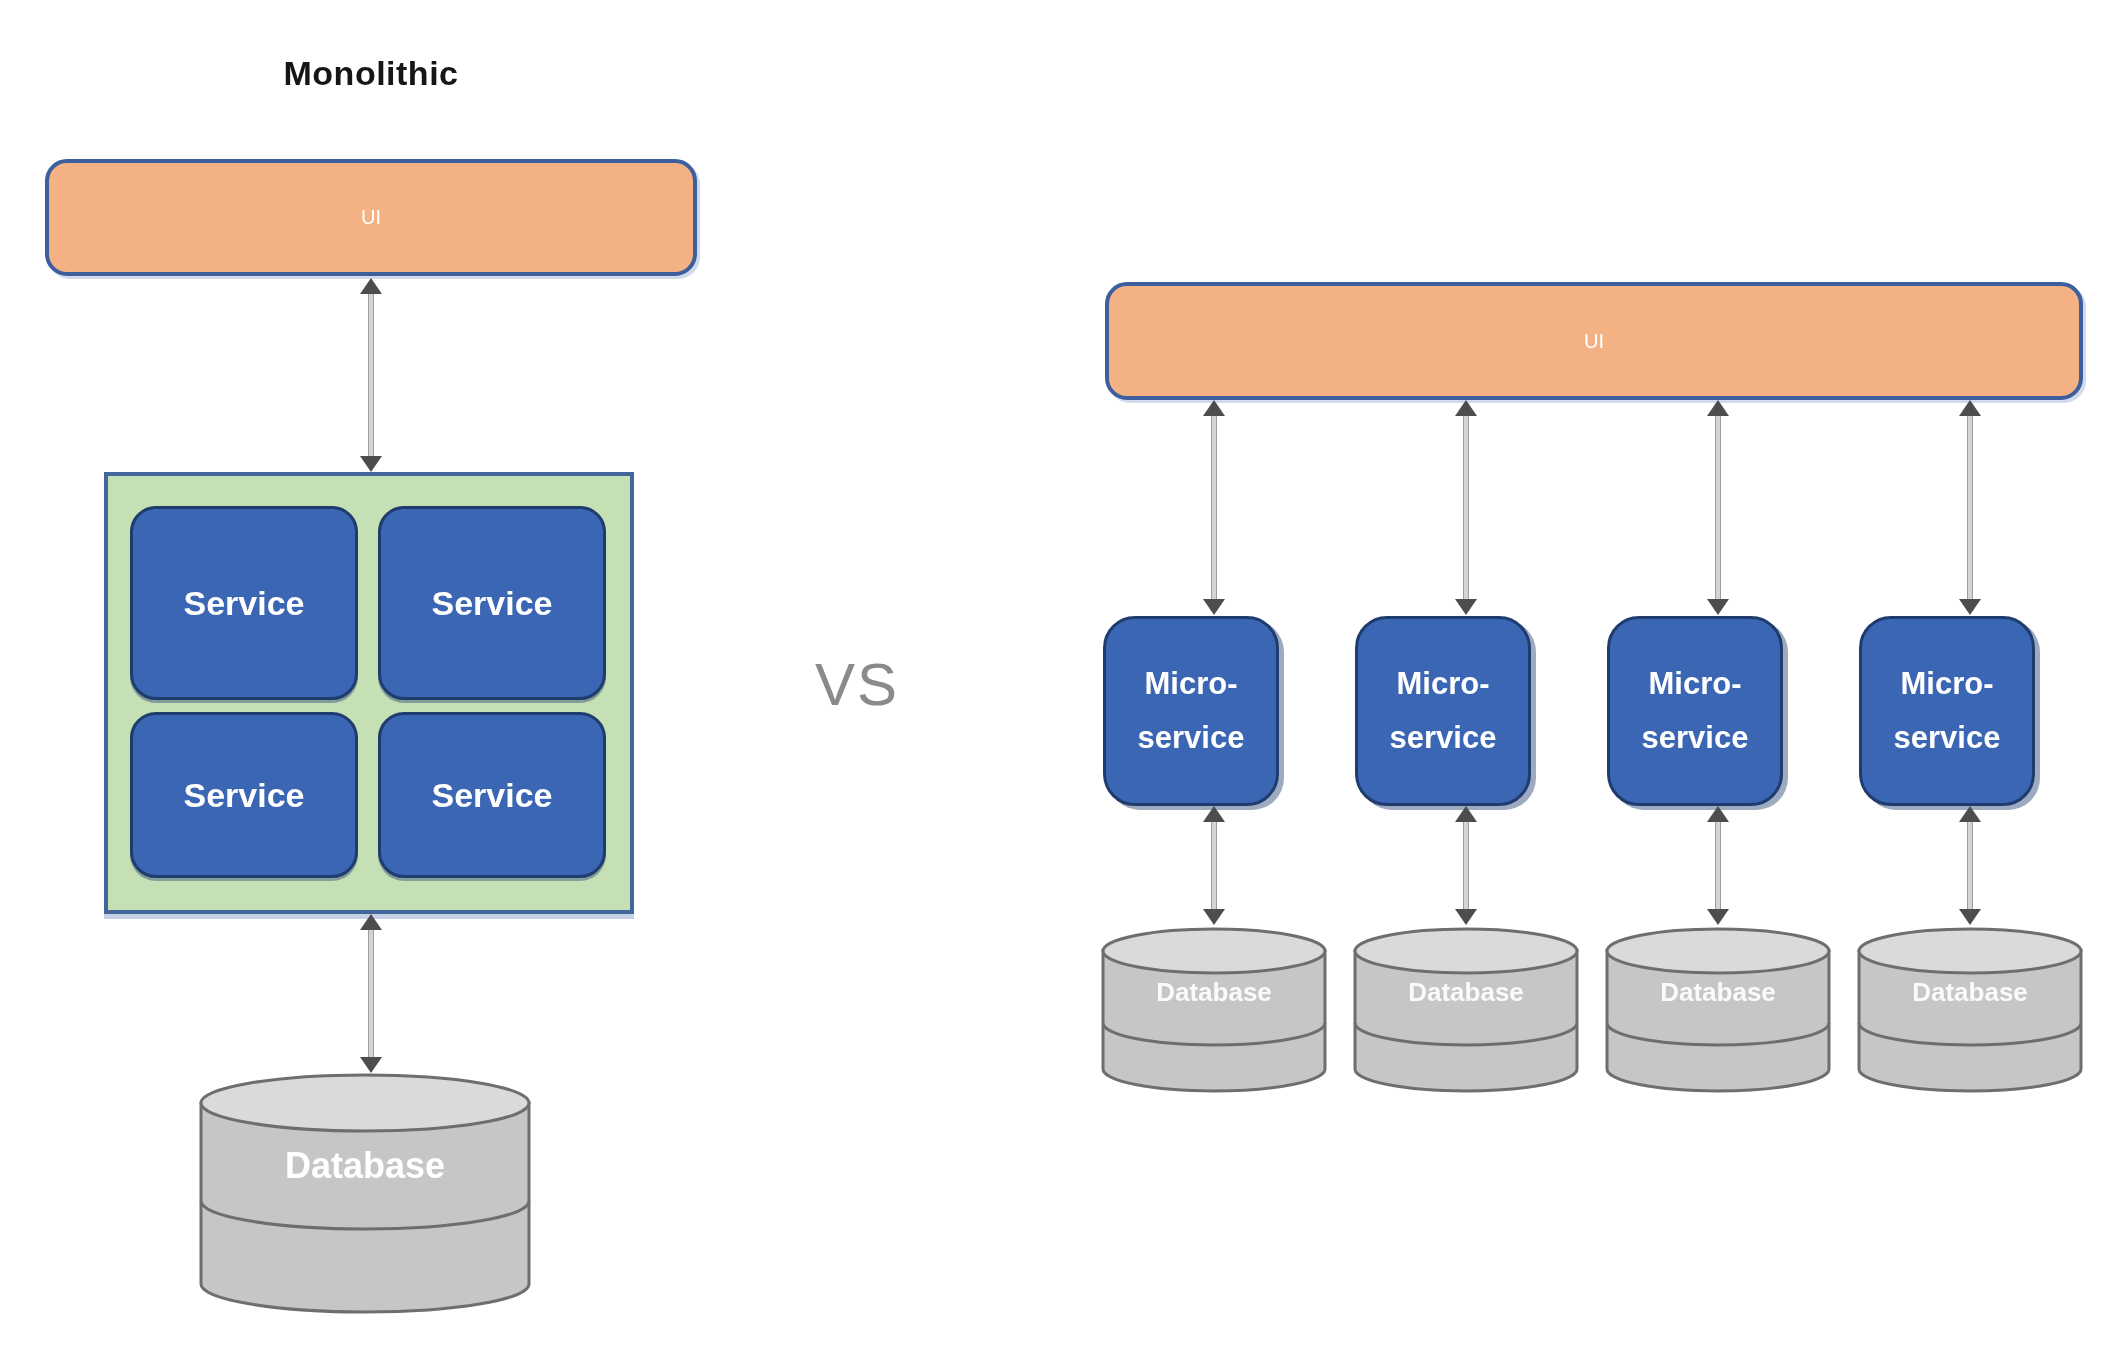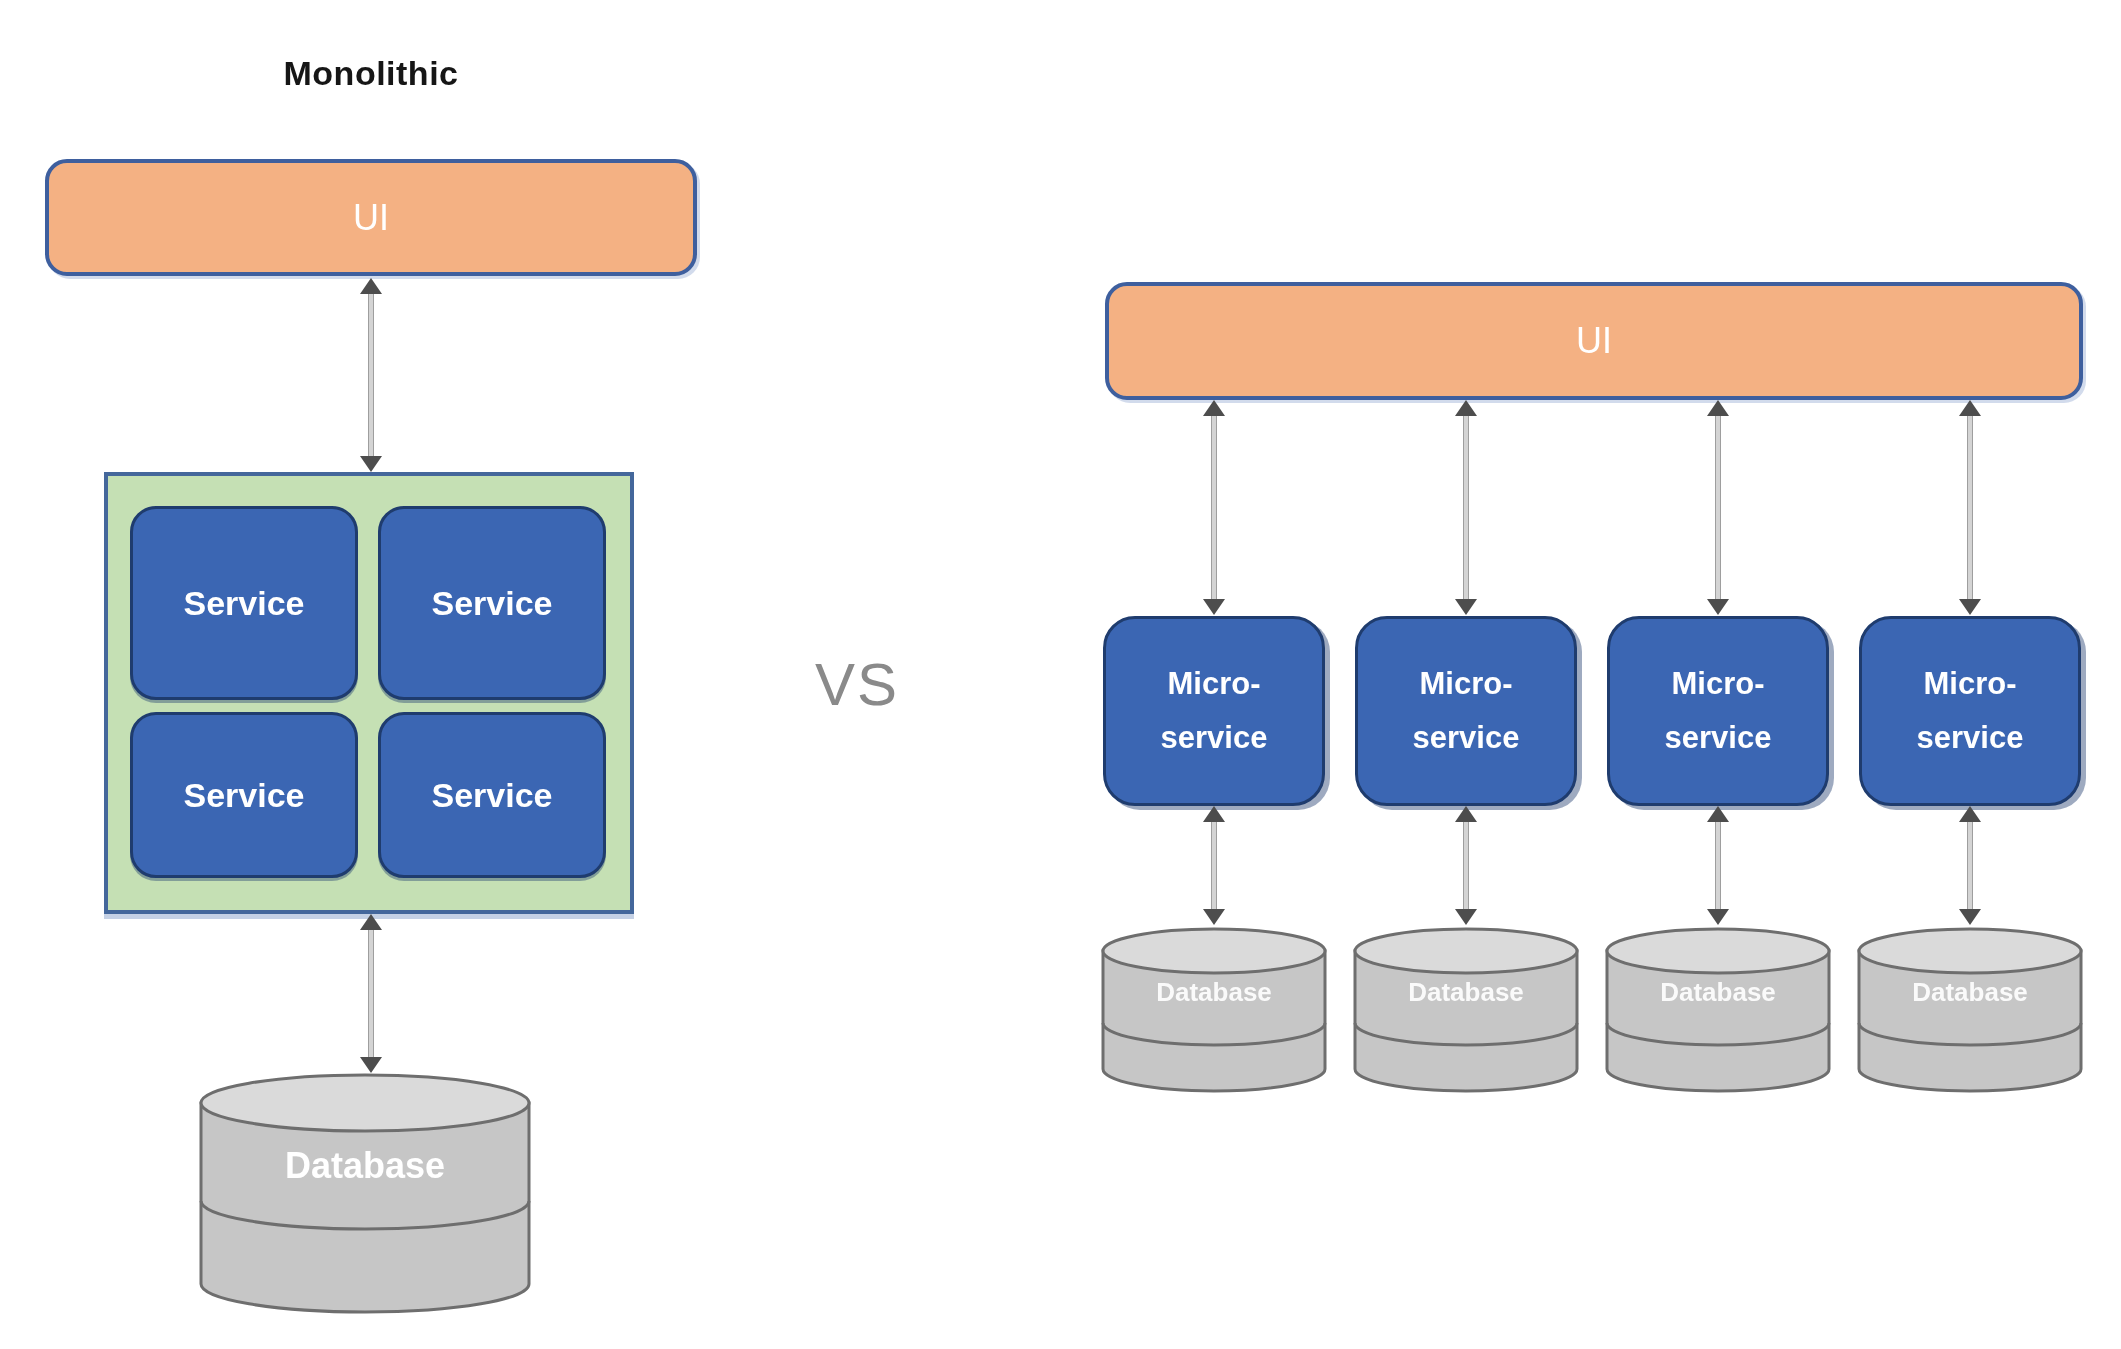--- a/index.html
+++ b/index.html
@@ -15,39 +15,39 @@
   body{font-family:"Liberation Sans", sans-serif;}
   .canvas{position:relative;width:2121px;height:1349px;background:#ffffff;overflow:hidden;border-radius:7px;}
 
   .title{position:absolute;width:500px;text-align:center;font-size:34px;font-weight:bold;
          color:var(--title-color);letter-spacing:0.5px;}
   .title-left{left:121px;top:54px;}
   .title-right{left:1334px;top:48px;}
 
   .ui-box{position:absolute;background:var(--orange-fill);border:4px solid var(--orange-border);
           border-radius:22px;display:flex;align-items:center;justify-content:center;
-          color:var(--box-text-color);font-size:36px;
+          color:var(--box-text-color);font-size:20px;
           box-shadow:3px 3px 0 rgba(173,190,220,0.55);}
   .ui-left{left:45px;top:159px;width:652px;height:117px;}
   .ui-right{left:1105px;top:282px;width:978px;height:118px;}
 
   .green-box{position:absolute;left:104px;top:472px;width:530px;height:442px;
              background:var(--green-fill);border:4px solid var(--green-border);
              box-shadow:0 5px 0 rgba(183,197,222,0.8);}
 
   .service-box{position:absolute;background:var(--blue-fill);border:3px solid var(--blue-border);
                border-radius:26px;display:flex;align-items:center;justify-content:center;
                color:var(--box-text-color);font-size:34px;font-weight:bold;
                box-shadow:0 3px 0 rgba(31,60,110,0.4);}
   .s1{left:130px;top:506px;width:228px;height:194px;}
   .s2{left:378px;top:506px;width:228px;height:194px;}
   .s3{left:130px;top:712px;width:228px;height:166px;}
   .s4{left:378px;top:712px;width:228px;height:166px;}
 
-  .micro-box{position:absolute;top:616px;width:222px;height:190px;
+  .micro-box{position:absolute;top:616px;width:176px;height:190px;
              background:var(--blue-fill);border:3px solid var(--blue-border);
              border-radius:32px;display:flex;align-items:center;justify-content:center;
              text-align:center;color:var(--box-text-color);font-size:31px;font-weight:bold;
              line-height:1.75;box-shadow:5px 4px 0 rgba(40,66,115,0.45);}
   .m1{left:1103px;} .m2{left:1355px;} .m3{left:1607px;} .m4{left:1859px;}
 
   .varrow{position:absolute;width:26px;display:flex;flex-direction:column;align-items:center;}
   .ah{width:0;height:0;border-left:11px solid transparent;border-right:11px solid transparent;}
   .ah.up{border-bottom:16px solid var(--arrow-head);}
   .ah.down{border-top:16px solid var(--arrow-head);}

